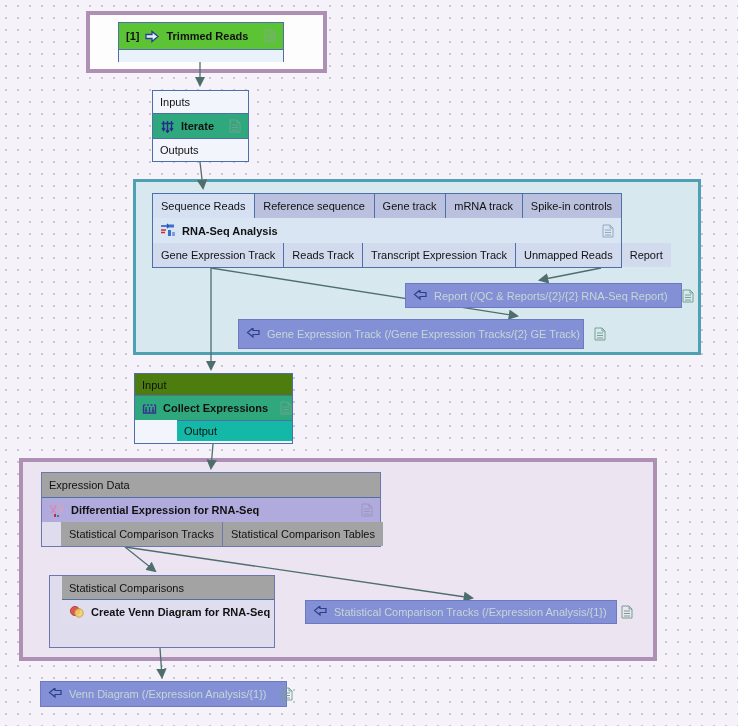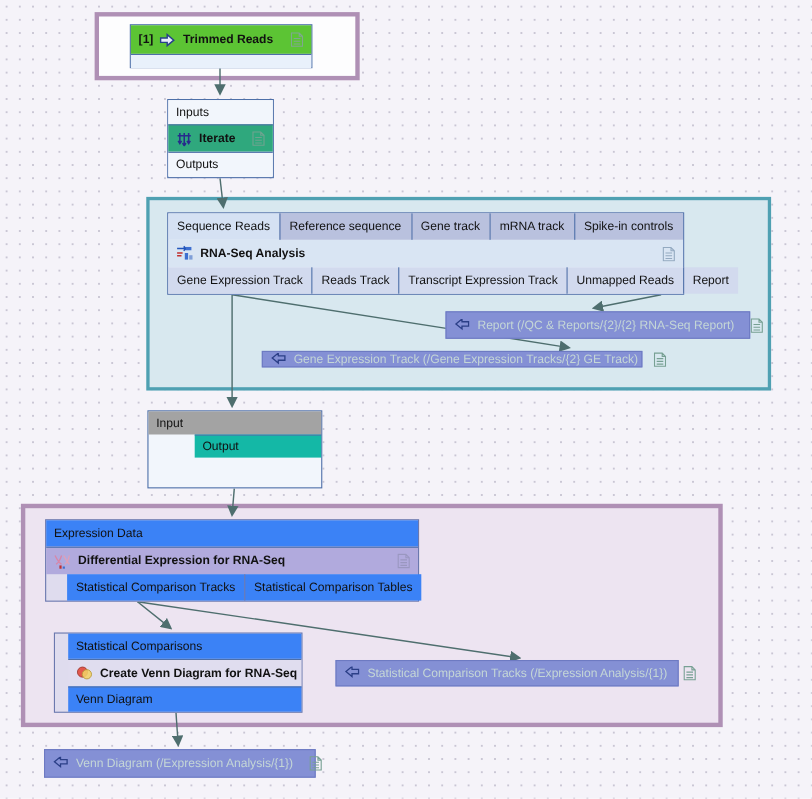--- a/index.html
+++ b/index.html
@@ -28,21 +28,21 @@
   .ports .port + .port{border-left:1px solid #4E6FA8;}
 
   .green-bright{background:#5CC434;}
   .green-teal{background:#2FA87D;}
   .lightblue{background:#D9E5F3;}
   .port-lav{background:#B9C1DE;}
   .port-lit{background:#D5E1F3;}
   .port-bot{background:#D2DAEE;}
   .node.purplish{border-color:#6B78AE;background:#DFDCEE;}
   .purp-title{background:#B1AADD;}
-  .purp-port{background:#3b82f6;}
+  .purp-port{background:#a3a3a3;}
   .venn-title{background:#E0DDEF;}
 
   .output-el{
     position:absolute;z-index:3;box-sizing:border-box;
     background:#8490D5;border:1px solid #6D7AC2;color:#C4D6D6;
     display:flex;align-items:center;gap:7px;padding:0 7px;white-space:nowrap;
   }
   .output-el .spacer{flex:1;}
   .subrow{box-sizing:border-box;background:#E9F1FB;border-top:1px solid #4E6FA8;height:13px;}
   .icon{display:inline-flex;flex:0 0 auto;}
@@ -182,38 +182,55 @@
     </span>
     <span>Report (/QC &amp; Reports/{2}/{2} RNA-Seq Report)</span>
     <span class="spacer"></span>
     <span class="icon">
       <svg width="12" height="14" viewBox="0 0 12 14">
           <path d="M1,1 h7 l3,3 v9 h-10 z M8,1 v3 h3 M3,6 h6 M3,8.5 h6 M3,11 h6" fill="none" stroke="#77A093" stroke-width="1"></path>
         </svg>
     </span>
   </div>
 
-  <div class="output-el" style="left:238px;top:319px;width:346px;height:15px;">
+  <div class="output-el" style="left:238px;top:319px;width:346px;height:30px;">
     <span class="icon">
       <svg width="14" height="12" viewBox="0 0 14 12">
           <path d="M13,4 h-6 v-2.5 l-5.5,4.5 5.5,4.5 v-2.5 h6 z" fill="none" stroke="#2B3F87" stroke-width="1.2" transform="translate(0,-1.5)"></path>
         </svg>
     </span>
     <span>Gene Expression Track (/Gene Expression Tracks/{2} GE Track)</span>
     <span class="spacer"></span>
     <span class="icon">
       <svg width="12" height="14" viewBox="0 0 12 14">
           <path d="M1,1 h7 l3,3 v9 h-10 z M8,1 v3 h3 M3,6 h6 M3,8.5 h6 M3,11 h6" fill="none" stroke="#77A093" stroke-width="1"></path>
         </svg>
     </span>
   </div>
 
   <div class="node" style="left:134px;top:373px;width:159px;height:71px;">
-    <div class="row" style="height:21px;background:#a3a3a3;">
+    <div class="row" style="height:21px;background:#4d7c0f;">
       <span>Input</span>
+    </div>
+    <div class="row title green-teal" style="height:25px;">
+      <span class="icon">
+        <svg width="15" height="14" viewBox="0 0 15 14" stroke="#3A2F8F" stroke-width="1.3" fill="none">
+          <path d="M1.5,4 v8 h12 v-8"></path>
+            <path d="M1.5,4 h12" stroke-dasharray="2 1.5"></path>
+          <path d="M4,6 v4 M7.5,6 v5.5 M11,6 v4"></path>
+            <path d="M3,9 l1,1.5 1,-1.5 M10,9 l1,1.5 1,-1.5"></path>
+        </svg>
+      </span>
+      <span>Collect Expressions</span>
+      <span class="spacer"></span>
+      <span class="icon">
+        <svg width="12" height="14" viewBox="0 0 12 14">
+            <path d="M1,1 h7 l3,3 v9 h-10 z M8,1 v3 h3 M3,6 h6 M3,8.5 h6 M3,11 h6" fill="none" stroke="#6FA390" stroke-width="1"></path>
+          </svg>
+      </span>
     </div>
     <div class="row" style="height:21px;background:#14b8a6;margin-left:42px;">
       <span>Output</span>
     </div>
   </div>
 
   <div class="node purplish" style="left:41px;top:472px;width:340px;height:75px;">
     <div class="row purp-port" style="height:24px;">
       <span>Expression Data</span>
     </div>
@@ -251,23 +268,20 @@
     <div class="row title venn-title" style="height:25px;">
       <span class="icon">
         <svg width="16" height="14" viewBox="0 0 16 14">
           <circle cx="6" cy="6" r="4.6" fill="#E2574C" stroke="#9E3A32" stroke-width="0.8"></circle>
           <circle cx="10" cy="8" r="4.2" fill="#F2D268" fill-opacity="0.88" stroke="#B89A3A" stroke-width="0.8"></circle>
         </svg>
       </span>
       <span>Create Venn Diagram for RNA-Seq</span>
       <span class="spacer"></span>
     </div>
-    <div class="row purp-port" style="height:23px;">
-      <span>Venn Diagram</span>
-    </div>
   </div>
 
   <div class="output-el" style="left:305px;top:600px;width:312px;height:24px;">
     <span class="icon">
       <svg width="14" height="12" viewBox="0 0 14 12">
           <path d="M13,4 h-6 v-2.5 l-5.5,4.5 5.5,4.5 v-2.5 h6 z" fill="none" stroke="#2B3F87" stroke-width="1.2" transform="translate(0,-1.5)"></path>
         </svg>
     </span>
     <span>Statistical Comparison Tracks (/Expression Analysis/{1})</span>
     <span class="spacer"></span>

